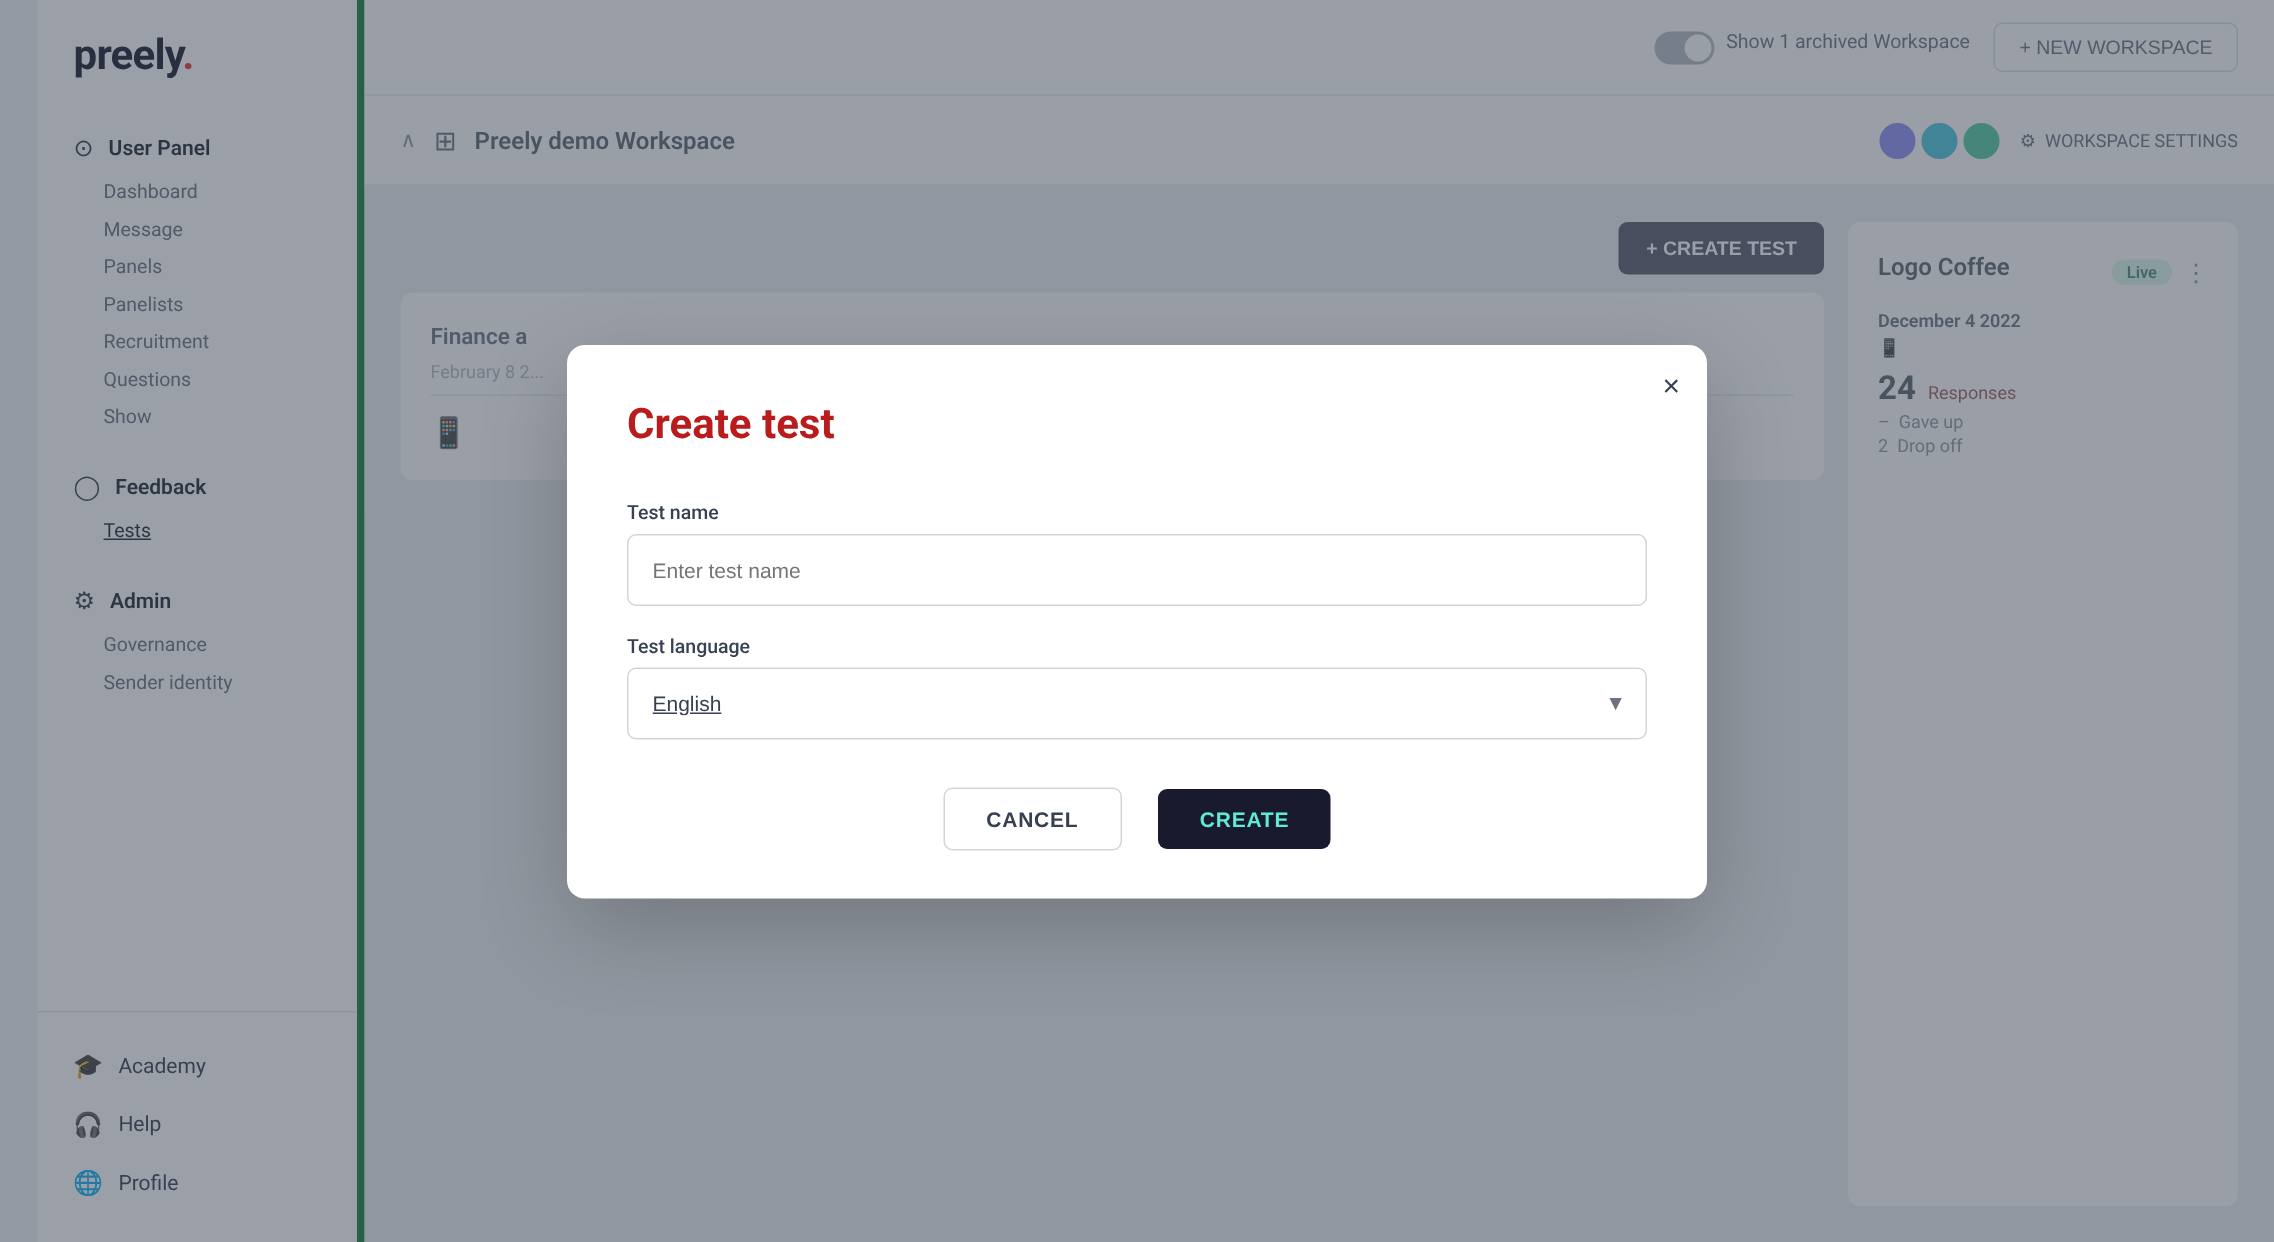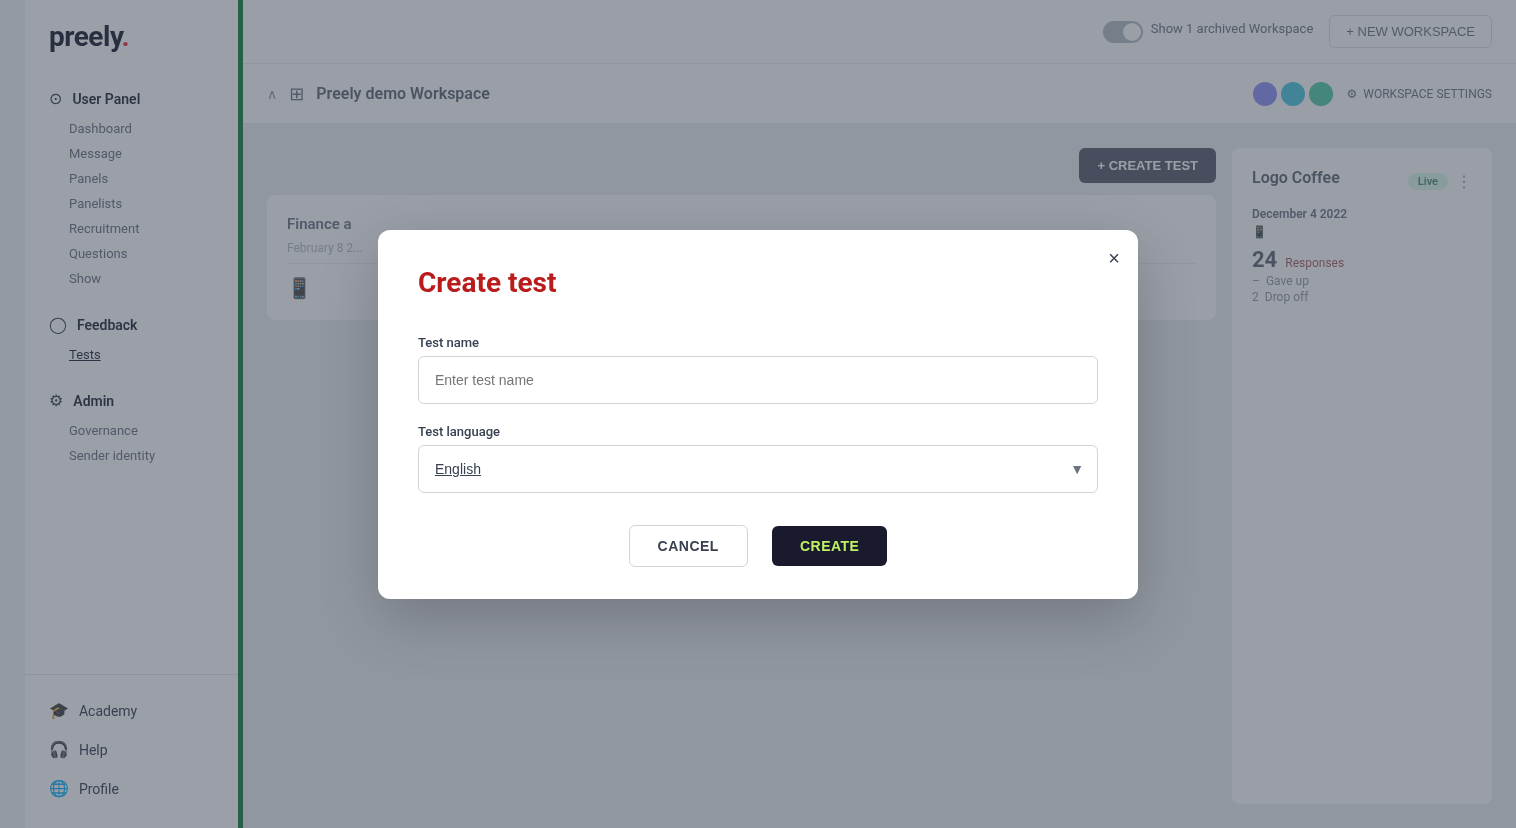--- a/index.html
+++ b/index.html
@@ -72,21 +72,21 @@
     .modal-title { font-size: 28px; font-weight: 700; color: #b91c1c; margin-bottom: 36px; }
     .form-group { margin-bottom: 20px; }
     .form-label { font-size: 13px; font-weight: 500; color: #374151; margin-bottom: 6px; display: block; }
     .form-input { width: 100%; height: 48px; border: 1px solid #d1d5db; border-radius: 6px; padding: 0 16px; font-size: 14px; color: #9ca3af; outline: none; }
     .form-select { width: 100%; height: 48px; border: 1px solid #d1d5db; border-radius: 6px; padding: 0 16px; font-size: 14px; color: #374151; background: #fff; outline: none; appearance: none; cursor: pointer; text-decoration: underline; }
     .select-wrapper { position: relative; }
     .select-arrow { position: absolute; right: 14px; top: 50%; transform: translateY(-50%); color: #6b7280; pointer-events: none; font-size: 14px; }
 
     .modal-actions { display: flex; align-items: center; justify-content: center; gap: 24px; margin-top: 32px; }
     .cancel-btn { padding: 12px 28px; border: 1px solid #d1d5db; border-radius: 6px; background: #fff; font-size: 14px; font-weight: 600; color: #374151; cursor: pointer; letter-spacing: 0.5px; }
-    .create-btn { padding: 12px 28px; border: none; border-radius: 6px; background: #1a1a2e; font-size: 14px; font-weight: 600; color: #bef264; cursor: pointer; letter-spacing: 0.5px; }
+    .create-btn { padding: 12px 28px; border: none; border-radius: 6px; background: #1a1a2e; font-size: 14px; font-weight: 600; color: #5eead4; cursor: pointer; letter-spacing: 0.5px; }
 
     .sidebar-bottom-item { display: flex; align-items: center; gap: 10px; padding: 10px 24px; cursor: pointer; }
     .sidebar-bottom-item-icon { font-size: 16px; color: #374151; }
     .sidebar-bottom-item-label { font-size: 14px; color: #374151; }
   </style>
 </head>
 <body>
 
 <div class="app-layout">
 

